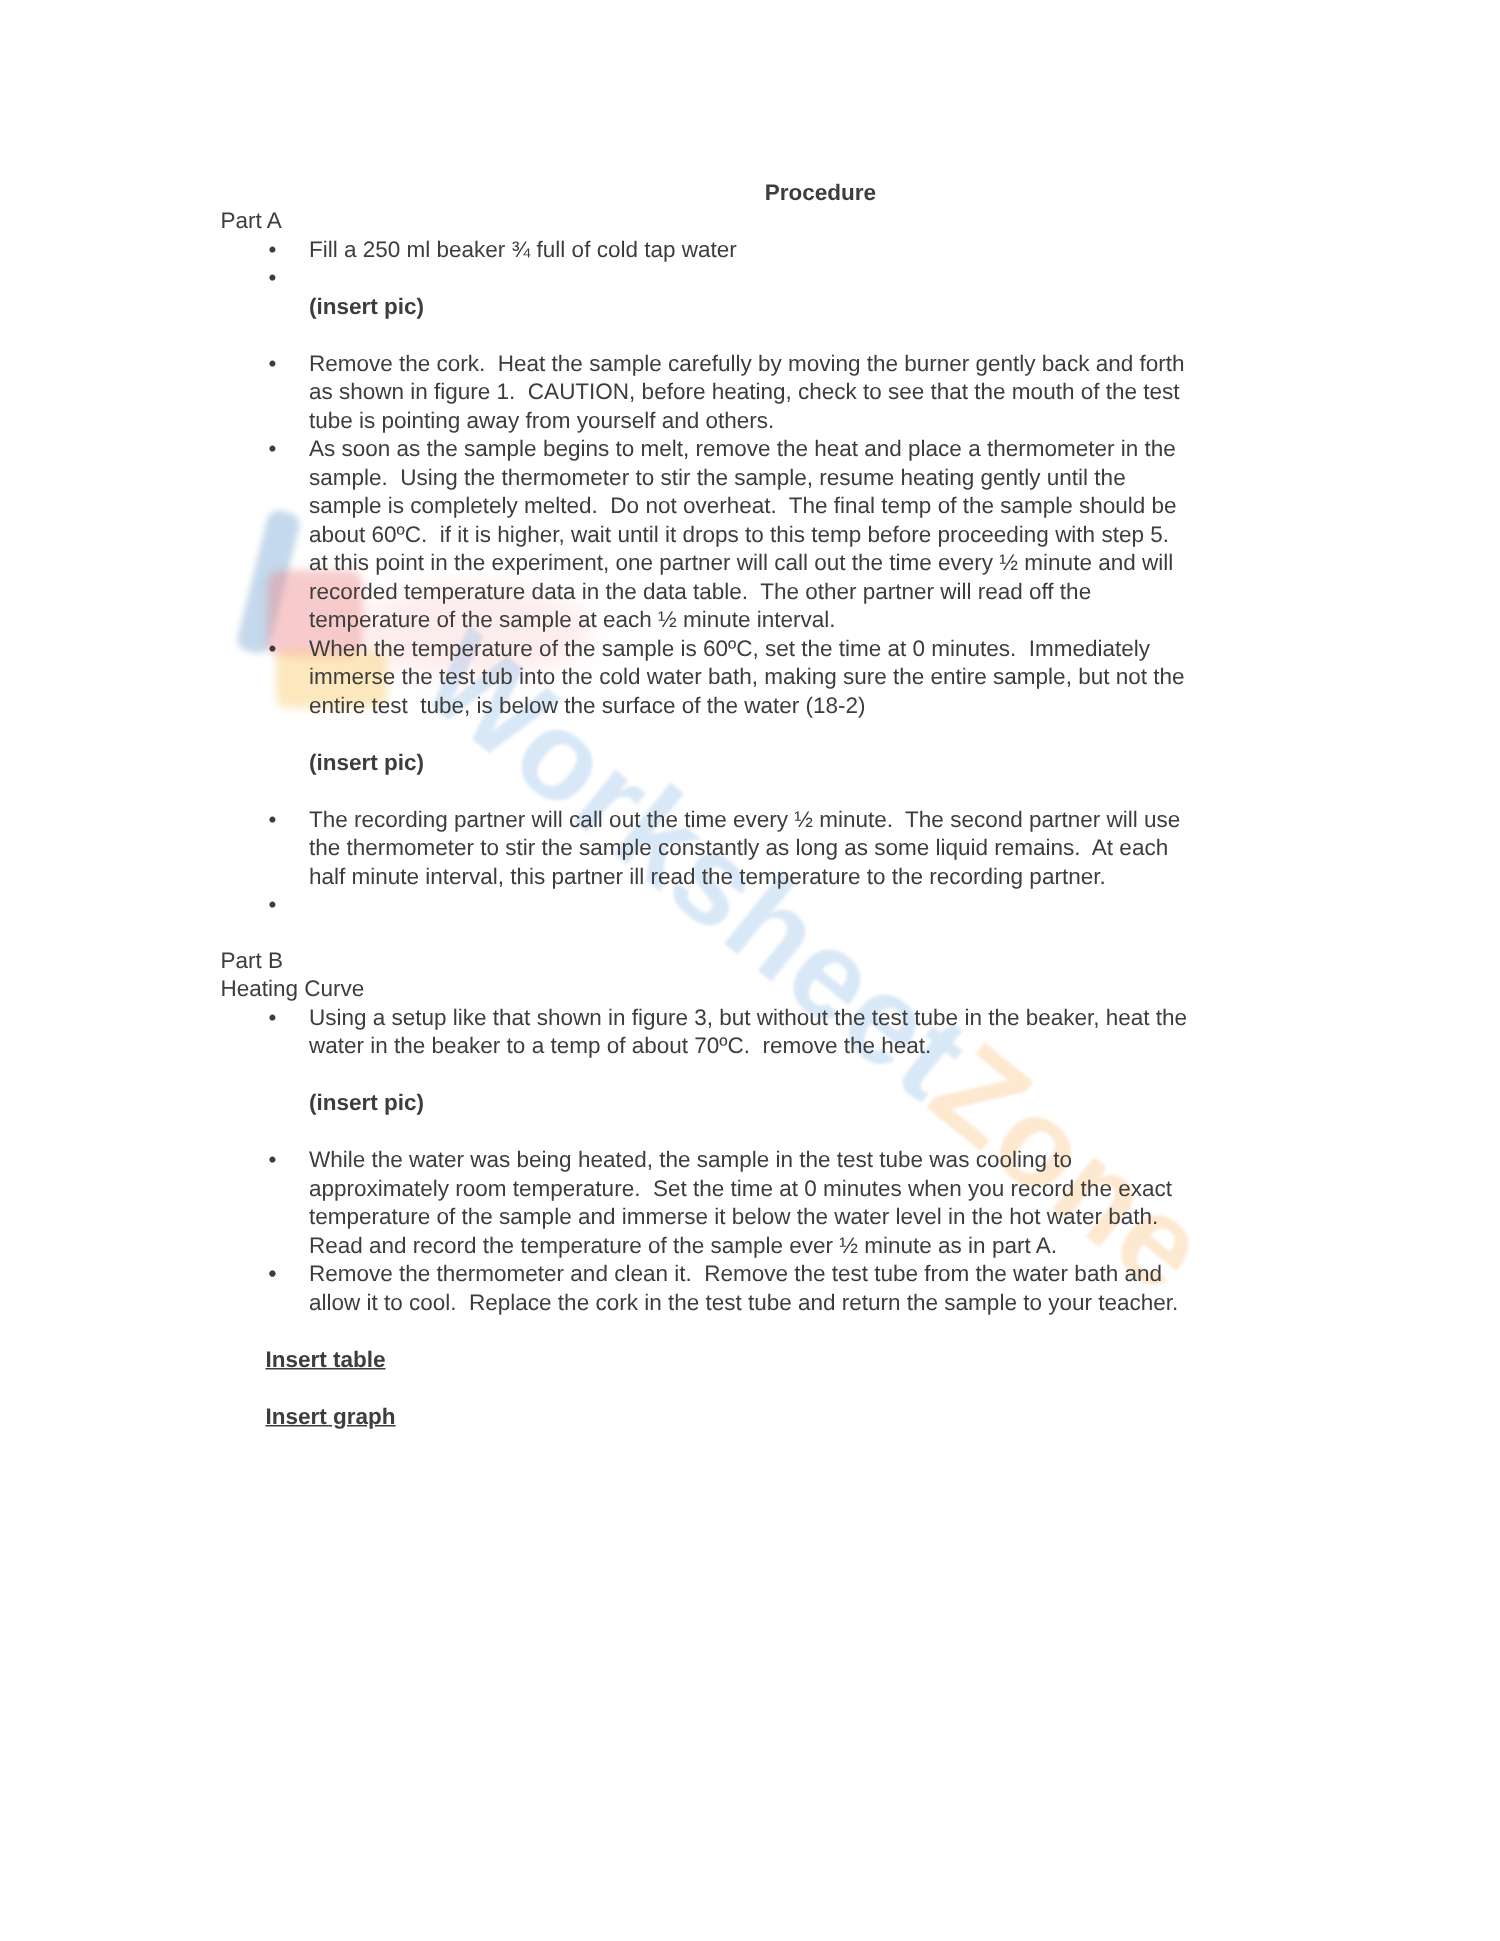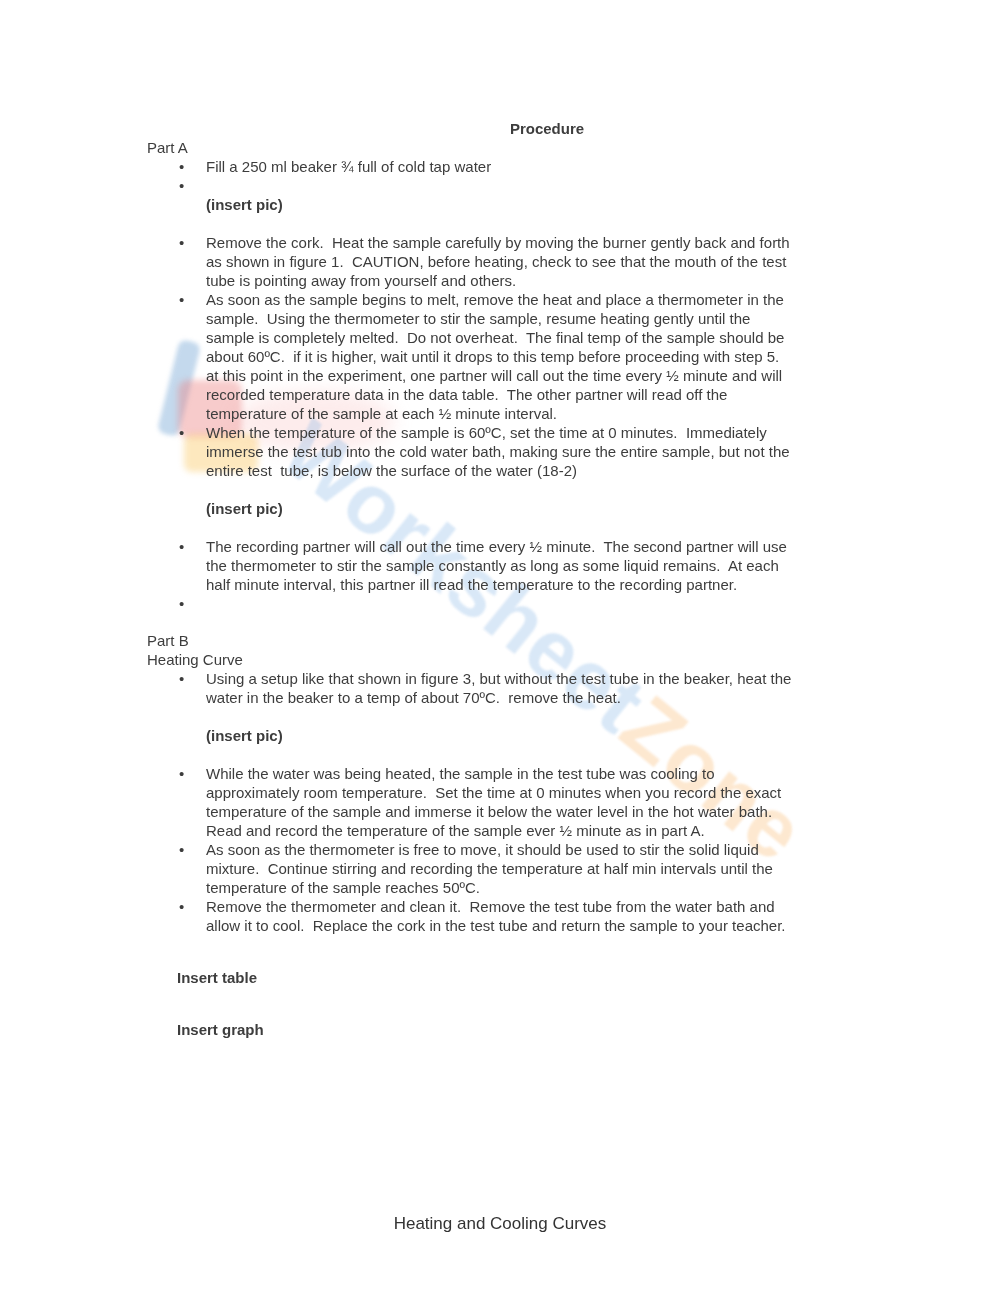--- a/index.html
+++ b/index.html
@@ -46,21 +46,21 @@
 
   
   .content { position: absolute; left: 147px; top: 119px; width: 800px; }
   .block { white-space: pre-wrap; }
   .b-h { font-weight: bold; text-align: center; }
   .b-p { }
   .b-partb { margin-top: 37px; }
   .b-bullet { position: relative; padding-left: 59px; width: 700px; }
   .b-bullet .marker { position: absolute; left: 32px; top: 0; }
   .b-insert { margin: 19px 0; padding-left: 59px; font-weight: bold; }
-  .b-boldind { margin-top: 33px; padding-left: 30px; font-weight: bold; }
+  .b-boldind { margin-top: 19px; padding-left: 30px; font-weight: bold; text-decoration: underline; }
 
   .footer {
     position: absolute; top: 1213px; left: 0; width: 100%;
     text-align: center; font-size: 17px; line-height: 22px; color: #333333;
   }
 </style>
 </head>
 <body>
 
 <div class="page">
@@ -103,24 +103,21 @@
       <div class="block b-bullet"><span class="marker">•</span></div>
       <div class="block b-p b-partb">Part B</div>
       <div class="block b-p">Heating Curve</div>
       <div class="block b-bullet"><span class="marker">•</span><span>Using a setup like that shown in figure 3, but without the test tube in the beaker, heat the
 water in the beaker to a temp of about 70ºC.  remove the heat.</span></div>
       <div class="block b-insert">(insert pic)</div>
       <div class="block b-bullet"><span class="marker">•</span><span>While the water was being heated, the sample in the test tube was cooling to
 approximately room temperature.  Set the time at 0 minutes when you record the exact
 temperature of the sample and immerse it below the water level in the hot water bath.
 Read and record the temperature of the sample ever ½ minute as in part A.</span></div>
-      <div class="block b-bullet"><span class="marker">•</span><span>As soon as the thermometer is free to move, it should be used to stir the solid liquid
-mixture.  Continue stirring and recording the temperature at half min intervals until the
-temperature of the sample reaches 50ºC.</span></div>
+      <div class="block b-bullet"><span class="marker">•</span></div>
       <div class="block b-bullet"><span class="marker">•</span><span>Remove the thermometer and clean it.  Remove the test tube from the water bath and
 allow it to cool.  Replace the cork in the test tube and return the sample to your teacher.</span></div>
       <div class="block b-boldind">Insert table</div>
       <div class="block b-boldind">Insert graph</div>
     </div>
 
-  <div class="footer">Heating and Cooling Curves</div>
 
 </div>
 
 </body></html>

